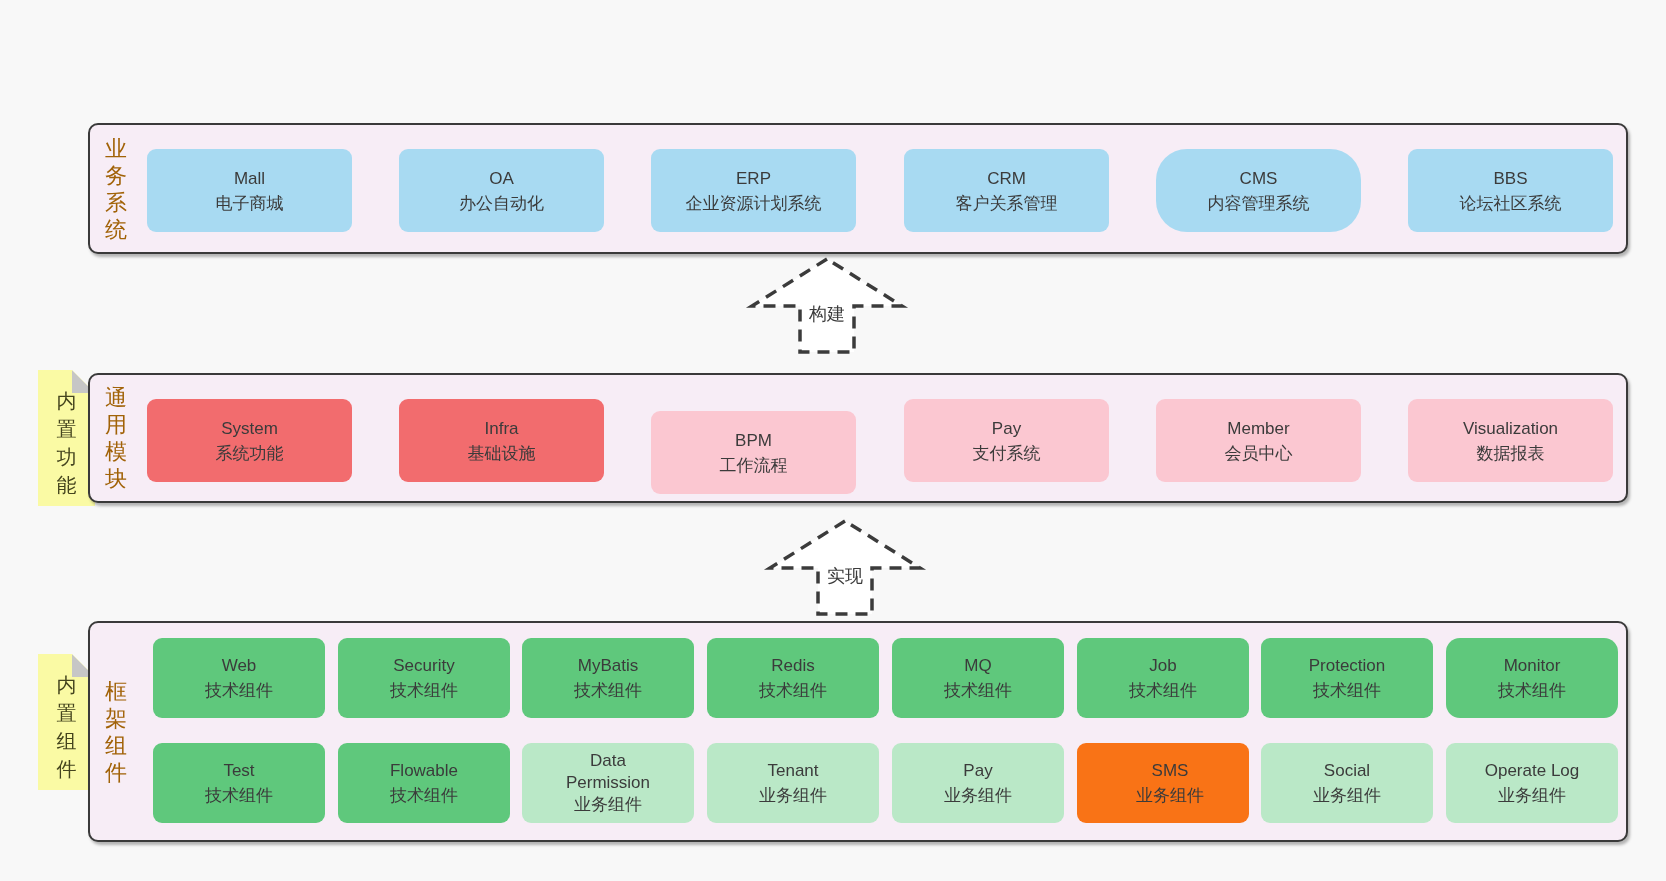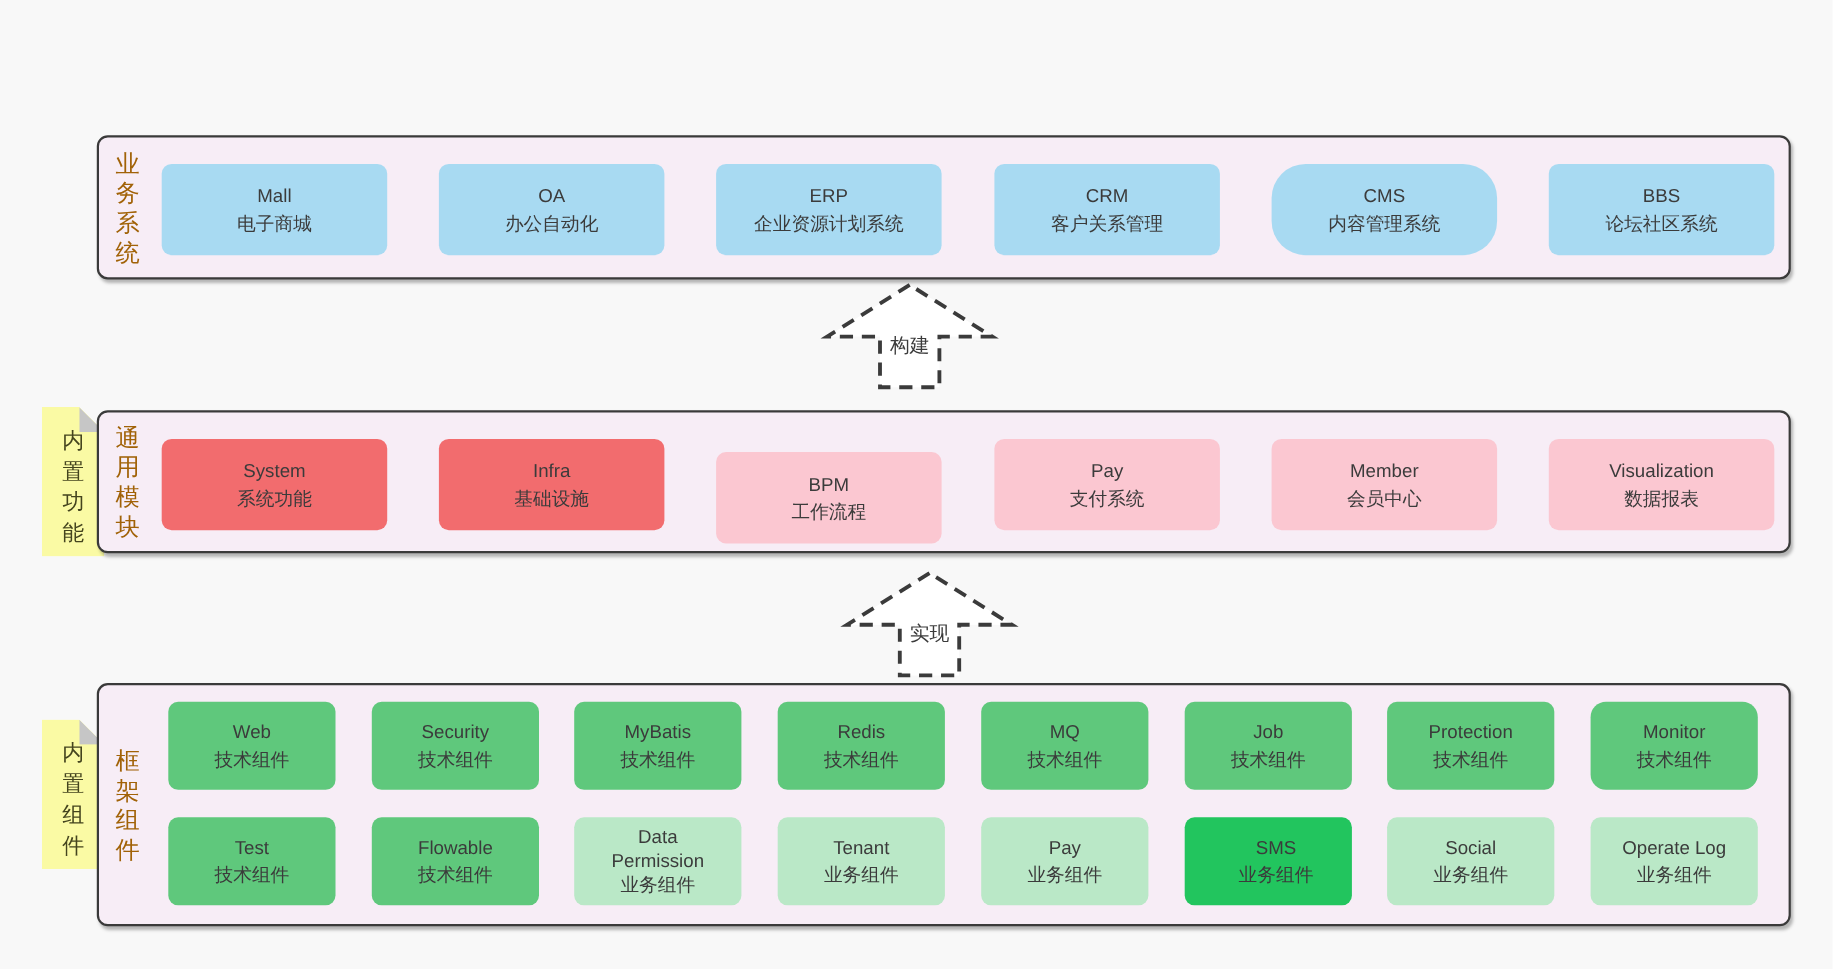--- a/index.html
+++ b/index.html
@@ -14,21 +14,21 @@
 
   .band-label{position:absolute;left:12px;top:50%;transform:translateY(-50%);
               width:28px;font-size:22px;line-height:27px;text-align:center;
               word-break:break-all;color:#a16207;}
 
   .node{position:absolute;display:flex;flex-direction:column;align-items:center;justify-content:center;
         border-radius:9px;text-align:center;font-size:17px;line-height:25px;color:#3b3b3b;
         box-sizing:border-box;}
   .node .t,.node .s{width:100%;}
   .row-top .node{top:24px;width:205px;height:83px;}
-  .comp .node{width:152px;height:80px;padding:0 10px;}
+  .comp .node{width:172px;height:80px;padding:0 10px;}
   .comp .r1{top:15px;}
   .comp .r2{top:120px;}
   .node.tight{line-height:22px;padding:0 24px;}
 
   .sticky{position:absolute;width:57px;height:136px;background:#fafaa4;
           clip-path:polygon(0 0,calc(100% - 23px) 0,100% 23px,100% 100%,0 100%);}
   #sticky-modules{left:38px;top:370px;}
   #sticky-components{left:38px;top:654px;}
   .sticky-fold{position:absolute;right:0;top:0;width:23px;height:23px;background:#c6c6c6;
                clip-path:polygon(0 0,100% 100%,0 100%);}
@@ -175,21 +175,21 @@
       <div class="s">业务组件</div>
     </div>
     <div class="node r2" style="left: 617px; background-color: rgb(186, 232, 199);">
       <div class="t">Tenant</div>
       <div class="s">业务组件</div>
     </div>
     <div class="node r2" style="left: 802px; background-color: rgb(186, 232, 199);">
       <div class="t">Pay</div>
       <div class="s">业务组件</div>
     </div>
-    <div class="node r2" style="left: 987px; background-color: #22c55e; padding-left: 24px;">
+    <div class="node r2" style="left: 987px; background-color: #f97316; padding-left: 24px;">
       <div class="t">SMS</div>
       <div class="s">业务组件</div>
     </div>
     <div class="node r2" style="left: 1171px; background-color: rgb(186, 232, 199);">
       <div class="t">Social</div>
       <div class="s">业务组件</div>
     </div>
     <div class="node r2" style="left: 1356px; background-color: rgb(186, 232, 199);">
       <div class="t">Operate Log</div>
       <div class="s">业务组件</div>

